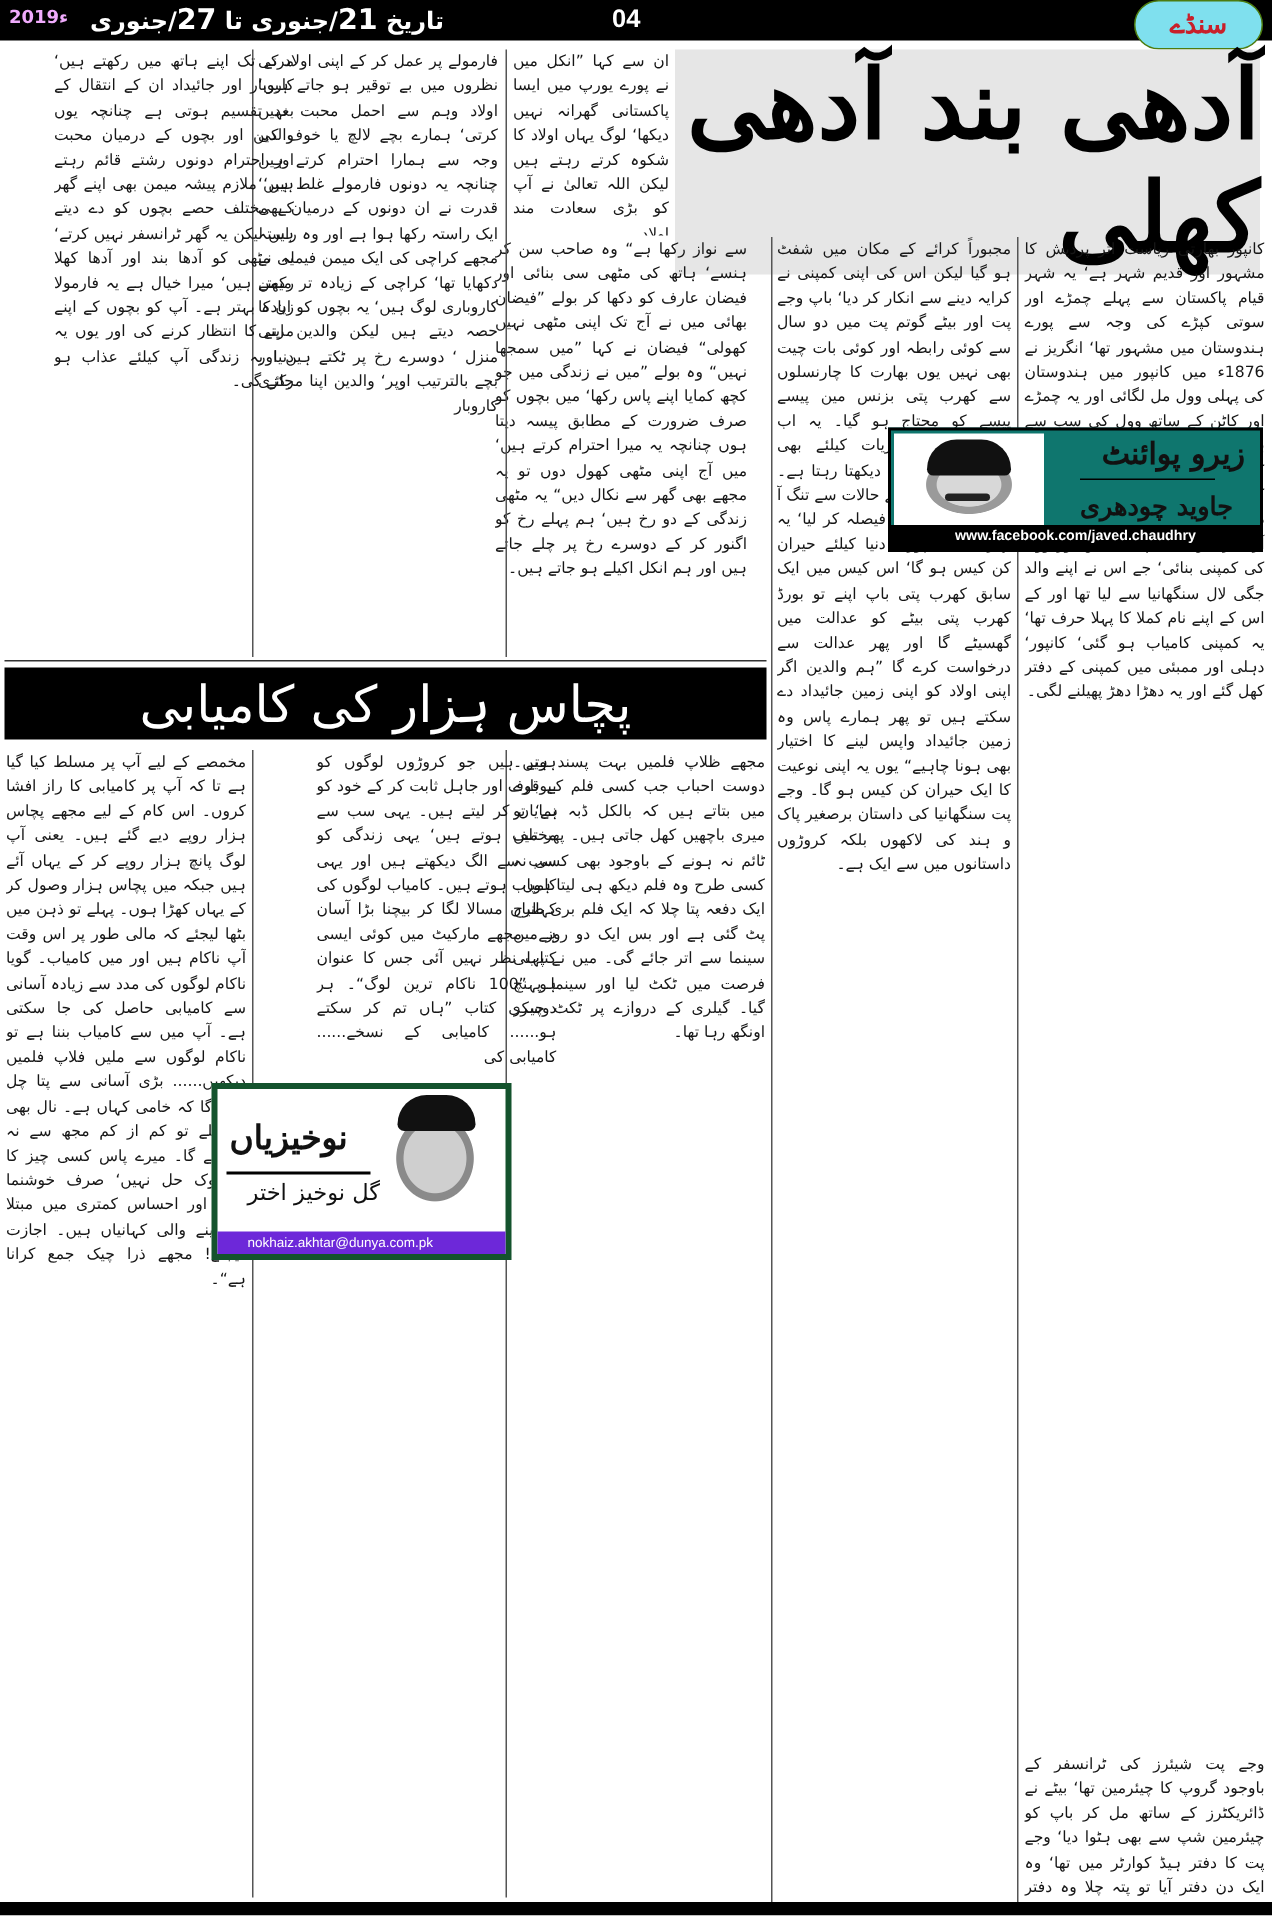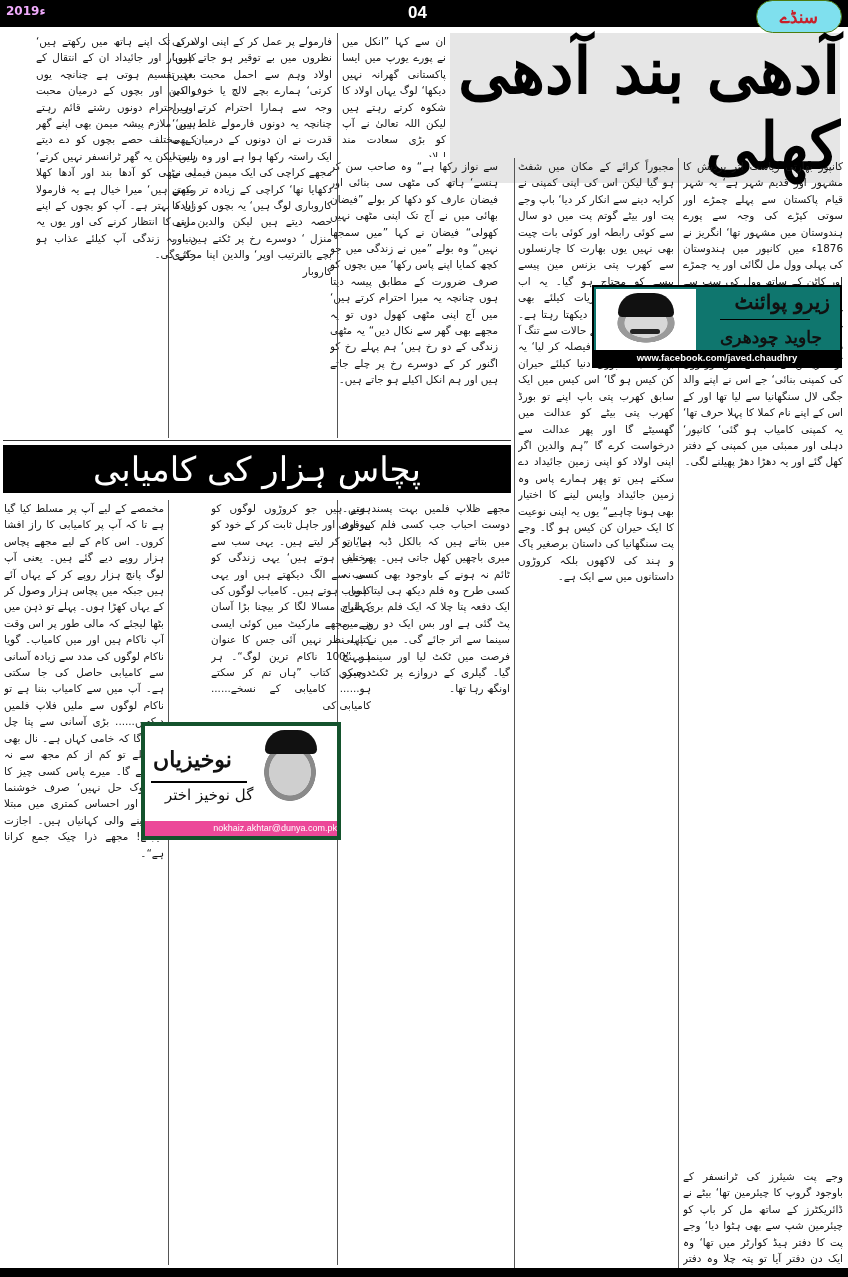--- a/index.html
+++ b/index.html
@@ -32,28 +32,34 @@
 
   .section-banner { position: absolute; left: 3px; top: 445px; width: 508px; height: 48px; background: #000; display: flex; align-items: center; justify-content: center; }
   .section-banner h2 { color: #fff; font: 34px "DejaVu Serif", serif; direction: rtl; text-align: center; }
 
   .columnist2 { position: absolute; left: 141px; top: 722px; width: 200px; height: 118px; border: 4px solid #14532d; background: #fff; }
   .columnist2 .photo { position: absolute; right: 4px; top: 2px; width: 86px; height: 92px; background: radial-gradient(ellipse at 50% 48%, #cfcfcf 0 34%, #8a8a8a 35% 42%, #fff 43%); }
   .columnist2 .photo::before { content: ""; position: absolute; left: 18px; top: 2px; width: 52px; height: 24px; border-radius: 26px 26px 6px 6px; background: #111; }
   .columnist2 .title { position: absolute; left: 8px; top: 20px; font: bold 22px "DejaVu Serif", serif; direction: rtl; }
   .columnist2 .name { position: absolute; left: 20px; top: 60px; font: 15px "DejaVu Serif", serif; direction: rtl; }
   .columnist2 .rule { position: absolute; left: 6px; top: 55px; width: 96px; height: 2px; background: #000; }
-  .columnist2 .email { position: absolute; left: 0; bottom: 0; width: 100%; height: 15px; background: #ec4899; color: #fff; font: 9px/15px "Liberation Sans", sans-serif; text-align: right; }
+  .columnist2 .email { position: absolute; left: 0; bottom: 0; width: 100%; height: 15px; background: #6d28d9; color: #fff; font: 9px/15px "Liberation Sans", sans-serif; text-align: left; padding-left: 20px; }
 
   .bottom-bar { position: absolute; left: 0; top: 1268px; width: 848px; height: 9px; background: #000; }
 </style>
 </head>
 <body>
 
 <div class="masthead">
+  <div class="date" style="left:60px;">
+    <span>تاریخ</span>
+    <b>21</b>/<span>جنوری</span>
+    <span>تا</span>
+    <b>27</b>/<span>جنوری</span>
+  </div>
   <div class="year">2019ء</div>
   <div class="page-no">04</div>
 </div>
 <div class="logo">
   <span>سنڈے</span>
 </div>
 
 <div class="headline-box">
   <h1>آدھی بند آدھی کھلی</h1>
 </div>

